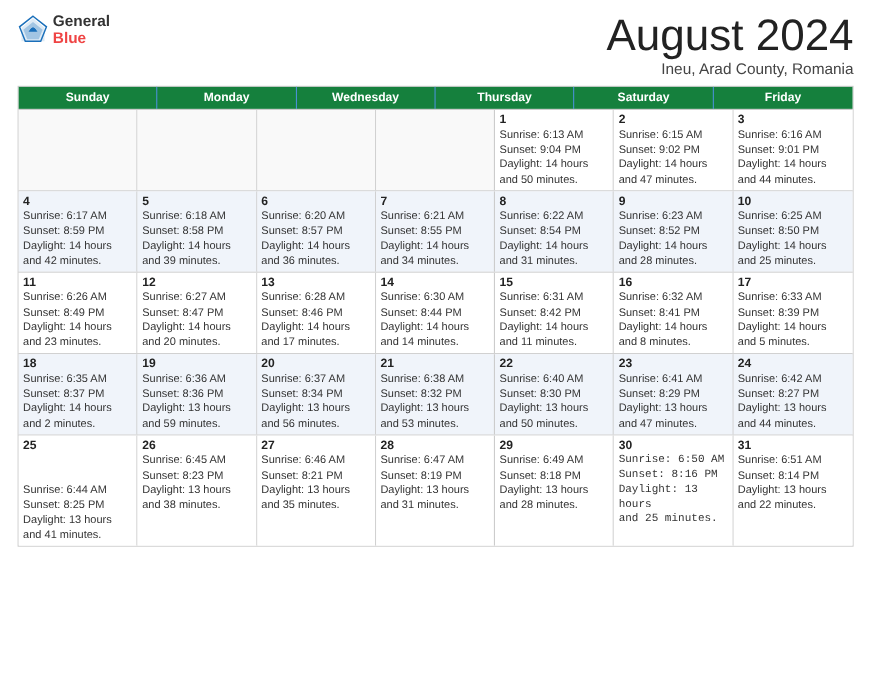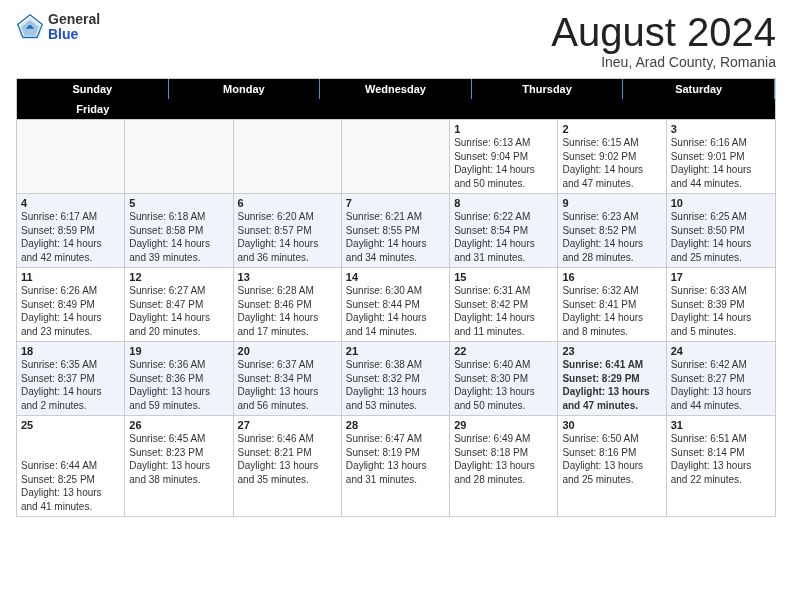--- a/index.html
+++ b/index.html
@@ -27,21 +27,21 @@
       display: flex;
       align-items: center;
       gap: 4px;
     }
     .logo-text {
       font-size: 14px;
       font-weight: bold;
       line-height: 1.1;
     }
     .logo-text .general { color: #333; }
-    .logo-text .blue { color: #1d4ed8; }
+    .logo-text .blue { color: #ef4444; }
     .logo-icon {
       width: 28px;
       height: 28px;
     }
     .title-block {
       text-align: right;
     }
     .month-title {
       font-size: 40px;
       font-weight: 300;
@@ -54,22 +54,22 @@
       margin-top: 2px;
     }
     .calendar {
       flex: 1;
       display: flex;
       flex-direction: column;
       border: 1px solid #ccc;
     }
     .calendar-header {
       display: grid;
-      grid-template-columns: repeat(5, 1fr);
-      background: #000000;
+      grid-template-columns: repeat(6, 1fr);
+      background: #15803d;
     }
     .cal-header-cell {
       color: #fff;
       font-size: 11px;
       font-weight: bold;
       text-align: center;
       padding: 4px 2px;
       border-right: 1px solid #4a90d4;
     }
     .cal-header-cell:last-child { border-right: none; }
@@ -301,21 +301,21 @@
           </div>
           <div class="cal-cell alt-row">
             <div class="day-number">22</div>
             <div class="cell-info" style="white-space: pre-line;">Sunrise: 6:40 AM
 Sunset: 8:30 PM
 Daylight: 13 hours
 and 50 minutes.</div>
           </div>
           <div class="cal-cell alt-row">
             <div class="day-number">23</div>
-            <div class="cell-info" style="white-space: pre-line; font-weight: bold;">Sunrise: 6:41 AM
+            <div class="cell-info" style="white-space: pre-line;">Sunrise: 6:41 AM
 Sunset: 8:29 PM
 Daylight: 13 hours
 and 47 minutes.</div>
           </div>
           <div class="cal-cell alt-row">
             <div class="day-number">24</div>
             <div class="cell-info" style="white-space: pre-line;">Sunrise: 6:42 AM
 Sunset: 8:27 PM
 Daylight: 13 hours
 and 44 minutes.</div>
@@ -352,21 +352,21 @@
           </div>
           <div class="cal-cell">
             <div class="day-number">29</div>
             <div class="cell-info" style="white-space: pre-line;">Sunrise: 6:49 AM
 Sunset: 8:18 PM
 Daylight: 13 hours
 and 28 minutes.</div>
           </div>
           <div class="cal-cell">
             <div class="day-number">30</div>
-            <div class="cell-info" style="white-space: pre-line;">Sunrise: 6:50 AM
+            <div class="cell-info" style="white-space: pre-line; font-family: Liberation Mono, monospace;">Sunrise: 6:50 AM
 Sunset: 8:16 PM
 Daylight: 13 hours
 and 25 minutes.</div>
           </div>
           <div class="cal-cell">
             <div class="day-number">31</div>
             <div class="cell-info" style="white-space: pre-line;">Sunrise: 6:51 AM
 Sunset: 8:14 PM
 Daylight: 13 hours
 and 22 minutes.</div>

